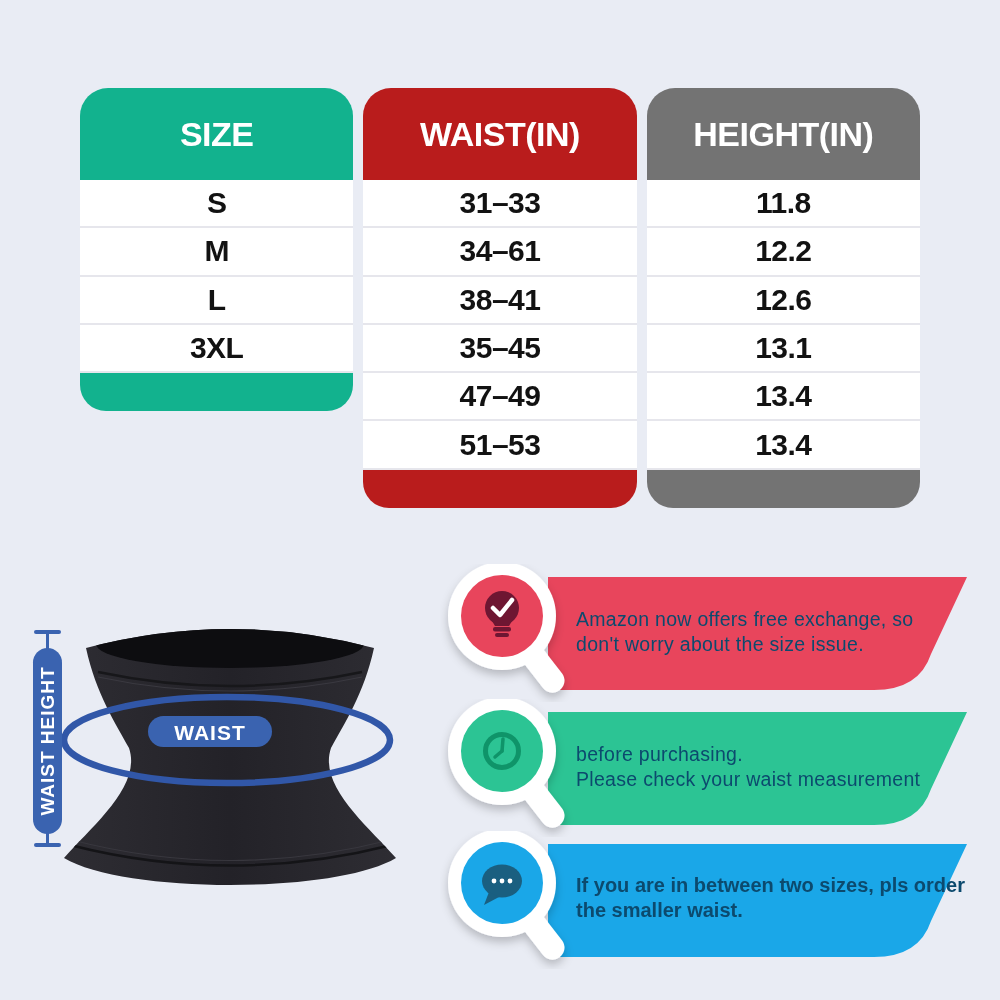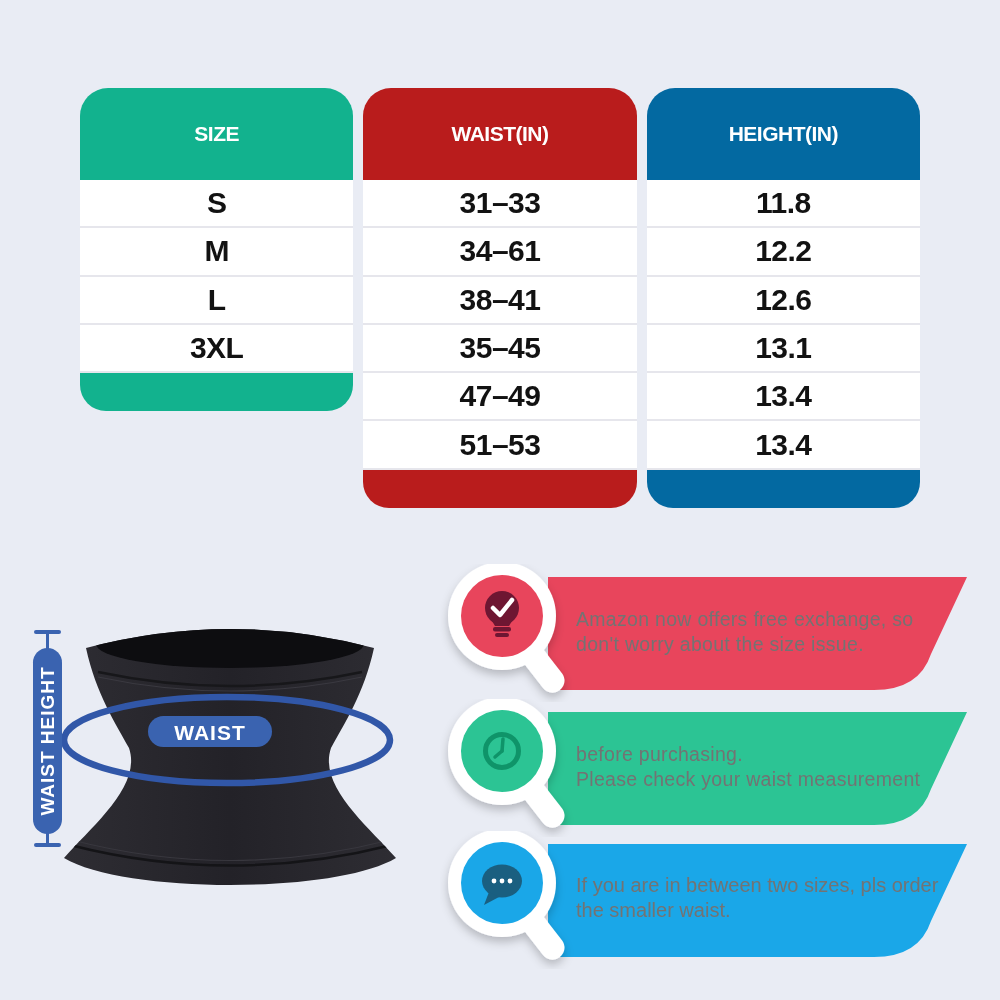--- a/index.html
+++ b/index.html
@@ -10,47 +10,47 @@
   }
   
   .size-table{
     position:absolute;left:80px;top:88px;width:840px;
     display:grid;grid-template-columns:1fr 1fr 1fr;gap:10px;
   }
   .col{display:flex;flex-direction:column}
   .col-header{
     height:92px;border-radius:28px 28px 0 0;
     display:flex;align-items:center;justify-content:center;
-    color:#fff;font-weight:bold;font-size:21px;letter-spacing:-.5px;
+    color:#fff;font-weight:bold;font-size:34px;letter-spacing:-.5px;
   }
   .rows{background:#fff;border-bottom:2px solid #e6e6ec}
   .row-cell{
     height:46.3px;display:flex;align-items:center;justify-content:center;
     font-size:30px;font-weight:bold;color:#121212;letter-spacing:-.5px;
   }
   .row-cell + .row-cell{border-top:2px solid #e6e6ec}
   .col-footer{height:38px;border-radius:0 0 26px 26px}
   .c-green .col-header,.c-green .col-footer{background:#12b28e}
   .c-blue  .col-header,.c-blue  .col-footer{background:#b91c1c}
-  .c-orange .col-header,.c-orange .col-footer{background:#0369a1}
+  .c-orange .col-header,.c-orange .col-footer{background:#737373}
 
   
   .illustration{position:absolute;left:20px;top:598px;width:440px;height:330px}
 
   
   .note{position:absolute;left:440px;width:552px;height:138px}
   .note-1{top:564px}
   .note-2{top:699px}
   .note-3{top:831px}
   .note svg{position:absolute;left:0;top:0}
   .note-text{
     position:absolute;left:136px;top:43px;width:400px;
-    color:#737373;font-size:19.5px;line-height:25px;letter-spacing:.3px;
-  }
-  .note-3 .note-text{font-weight:normal;letter-spacing:0;font-size:20px;top:42px}
+    color:#0c4a6e;font-size:19.5px;line-height:25px;letter-spacing:.3px;
+  }
+  .note-3 .note-text{font-weight:bold;letter-spacing:0;font-size:20px;top:42px}
 </style>
 </head>
 <body>
 
 <div class="size-table">
 
   <div class="col c-green">
     <div class="col-header">SIZE</div>
     <div class="rows">
       <div class="row-cell">S</div>

